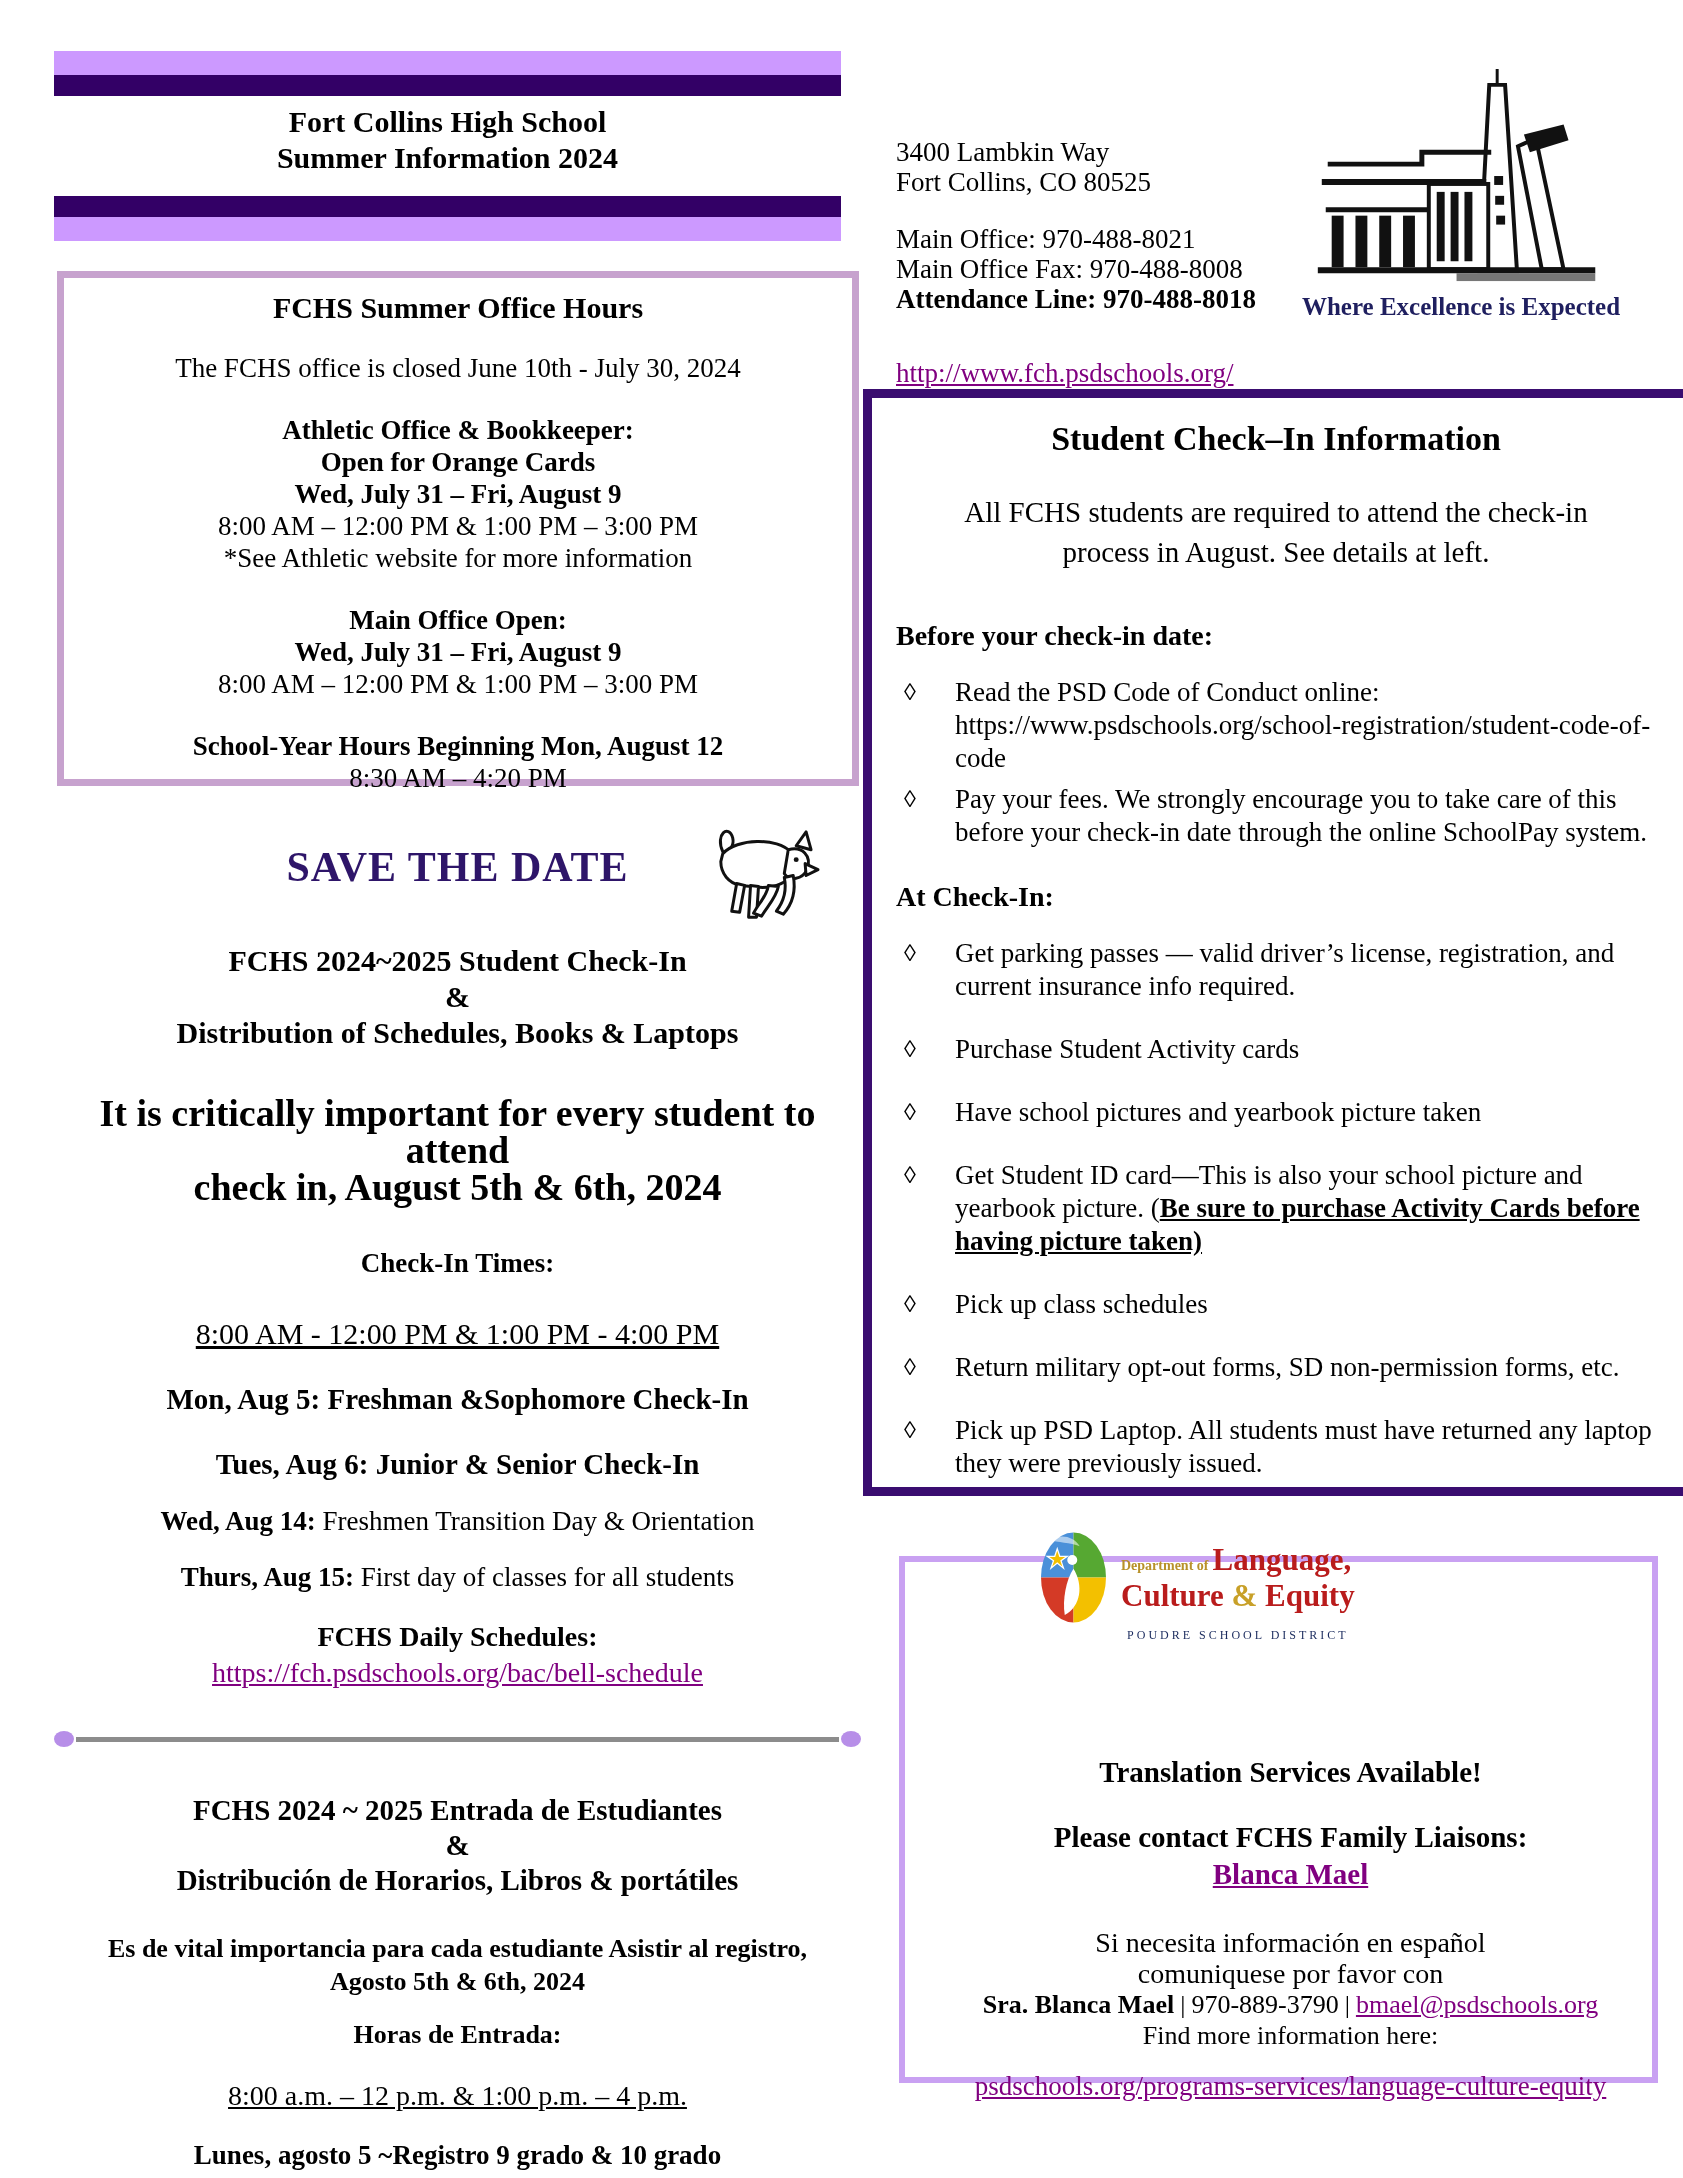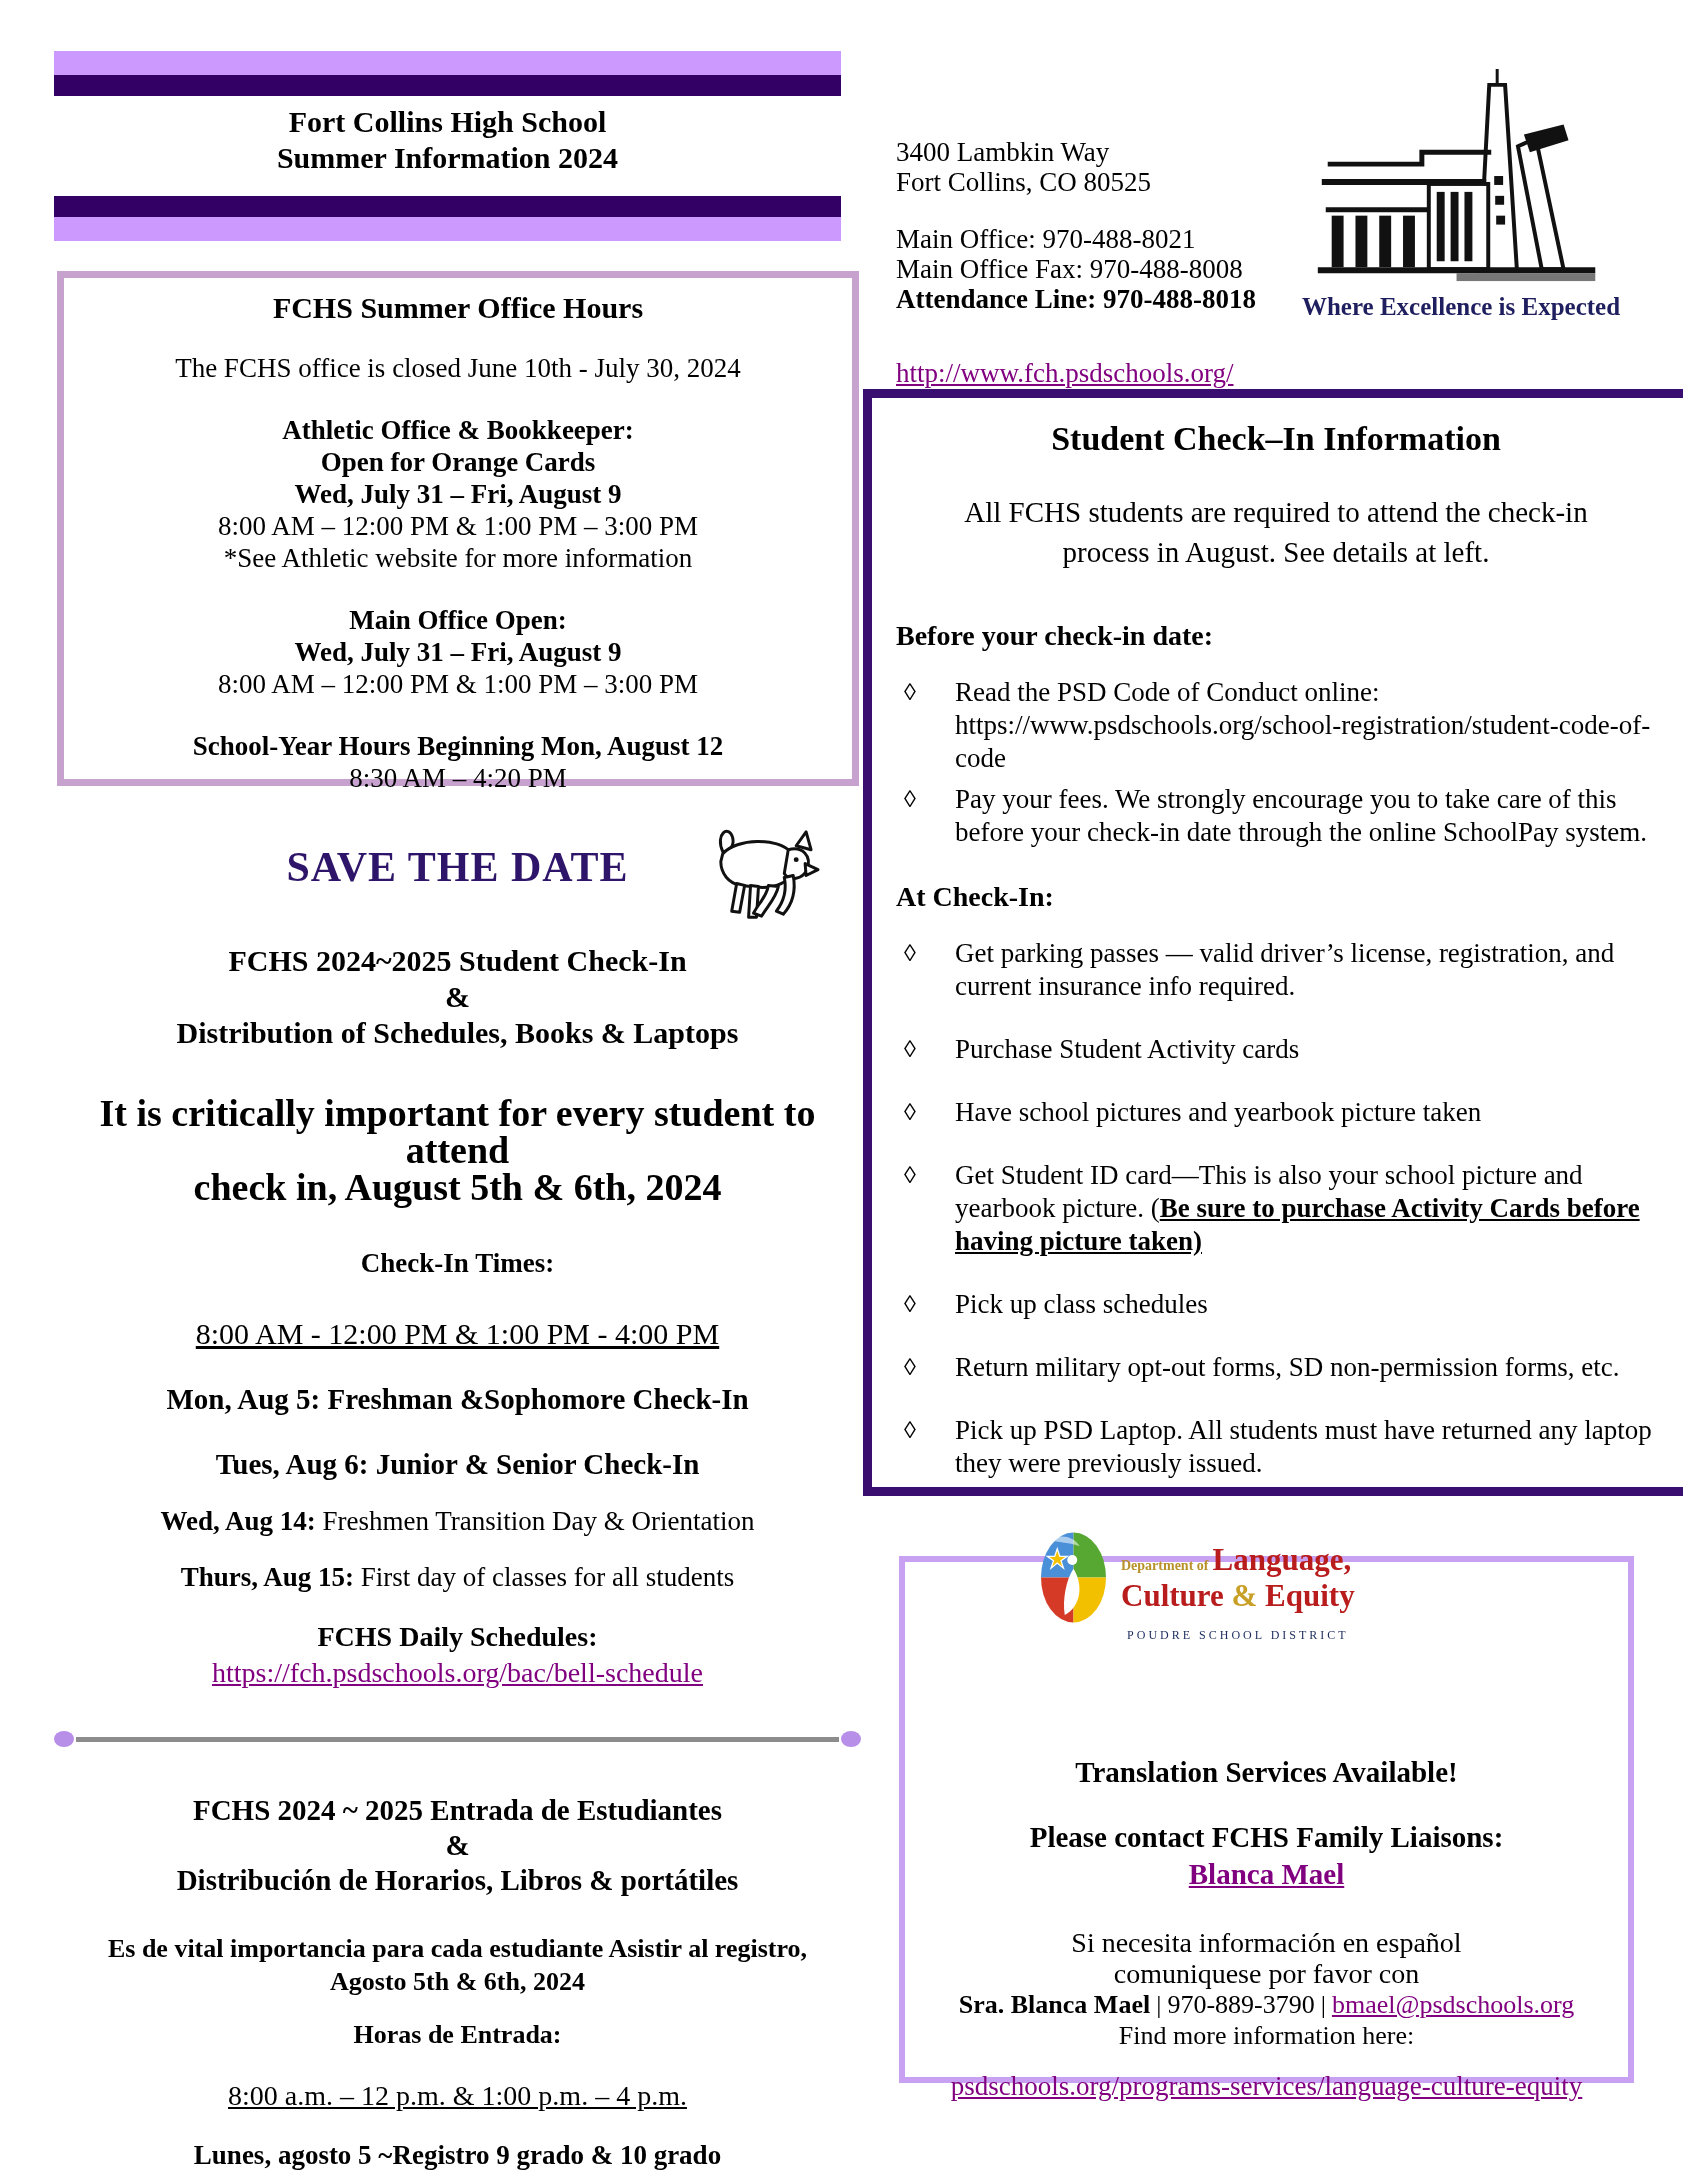--- a/index.html
+++ b/index.html
@@ -72,21 +72,21 @@
   .ci-h.at{margin-top:32px;}
   ul.dlist{list-style:none;margin:24px 0 0 0;padding:0;}
   ul.dlist li{display:flex;margin:0 0 8px 0;}
   ul.dlist.atl li{margin-bottom:30px;}
   .dia{flex:0 0 51px;padding-left:8px;font-size:24px;line-height:33px;}
   .txt{flex:1;font-size:27px;line-height:33px;}
   .bu{font-weight:bold;text-decoration:underline;}
 
   
   .tr-box{position:absolute;left:899px;top:1556px;width:723px;height:515px;
-          border:6px solid #C9A1F2;text-align:center;}
+          border:6px solid #C9A1F2;text-align:center;padding-left:24px;}
   .tr-title{font-size:29px;font-weight:bold;margin-top:194px;}
   .tr-contact{font-size:29px;font-weight:bold;margin-top:32px;}
   .tr-liaison{font-size:29px;font-weight:bold;margin-top:4px;display:inline-block;}
   .tr-es{font-size:28px;line-height:31px;}
   .tr-es.first{margin-top:36px;}
   .tr-sra{font-size:26px;line-height:31px;}
   .tr-sra .sp{padding:0 6px;}
   .tr-more{font-size:26px;line-height:31px;}
   .tr-url{font-size:27px;margin-top:20px;display:inline-block;}
 

